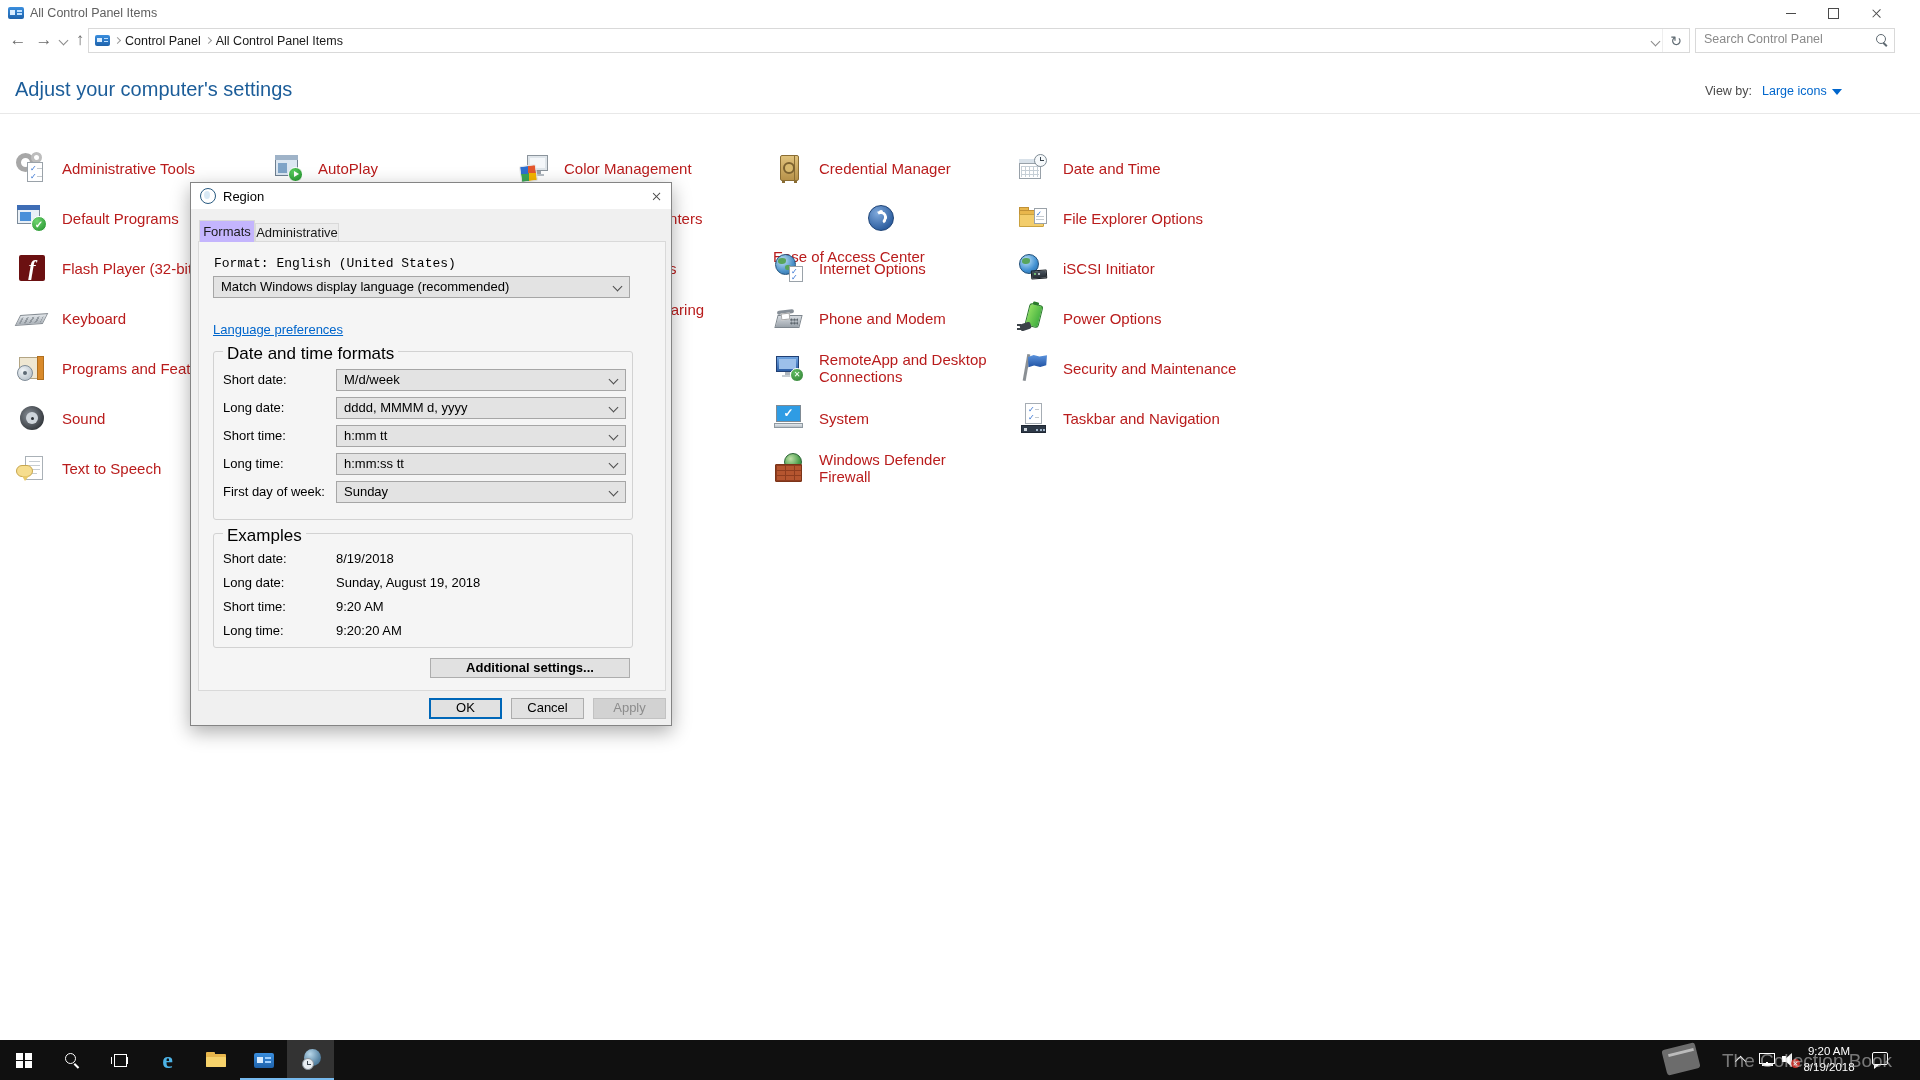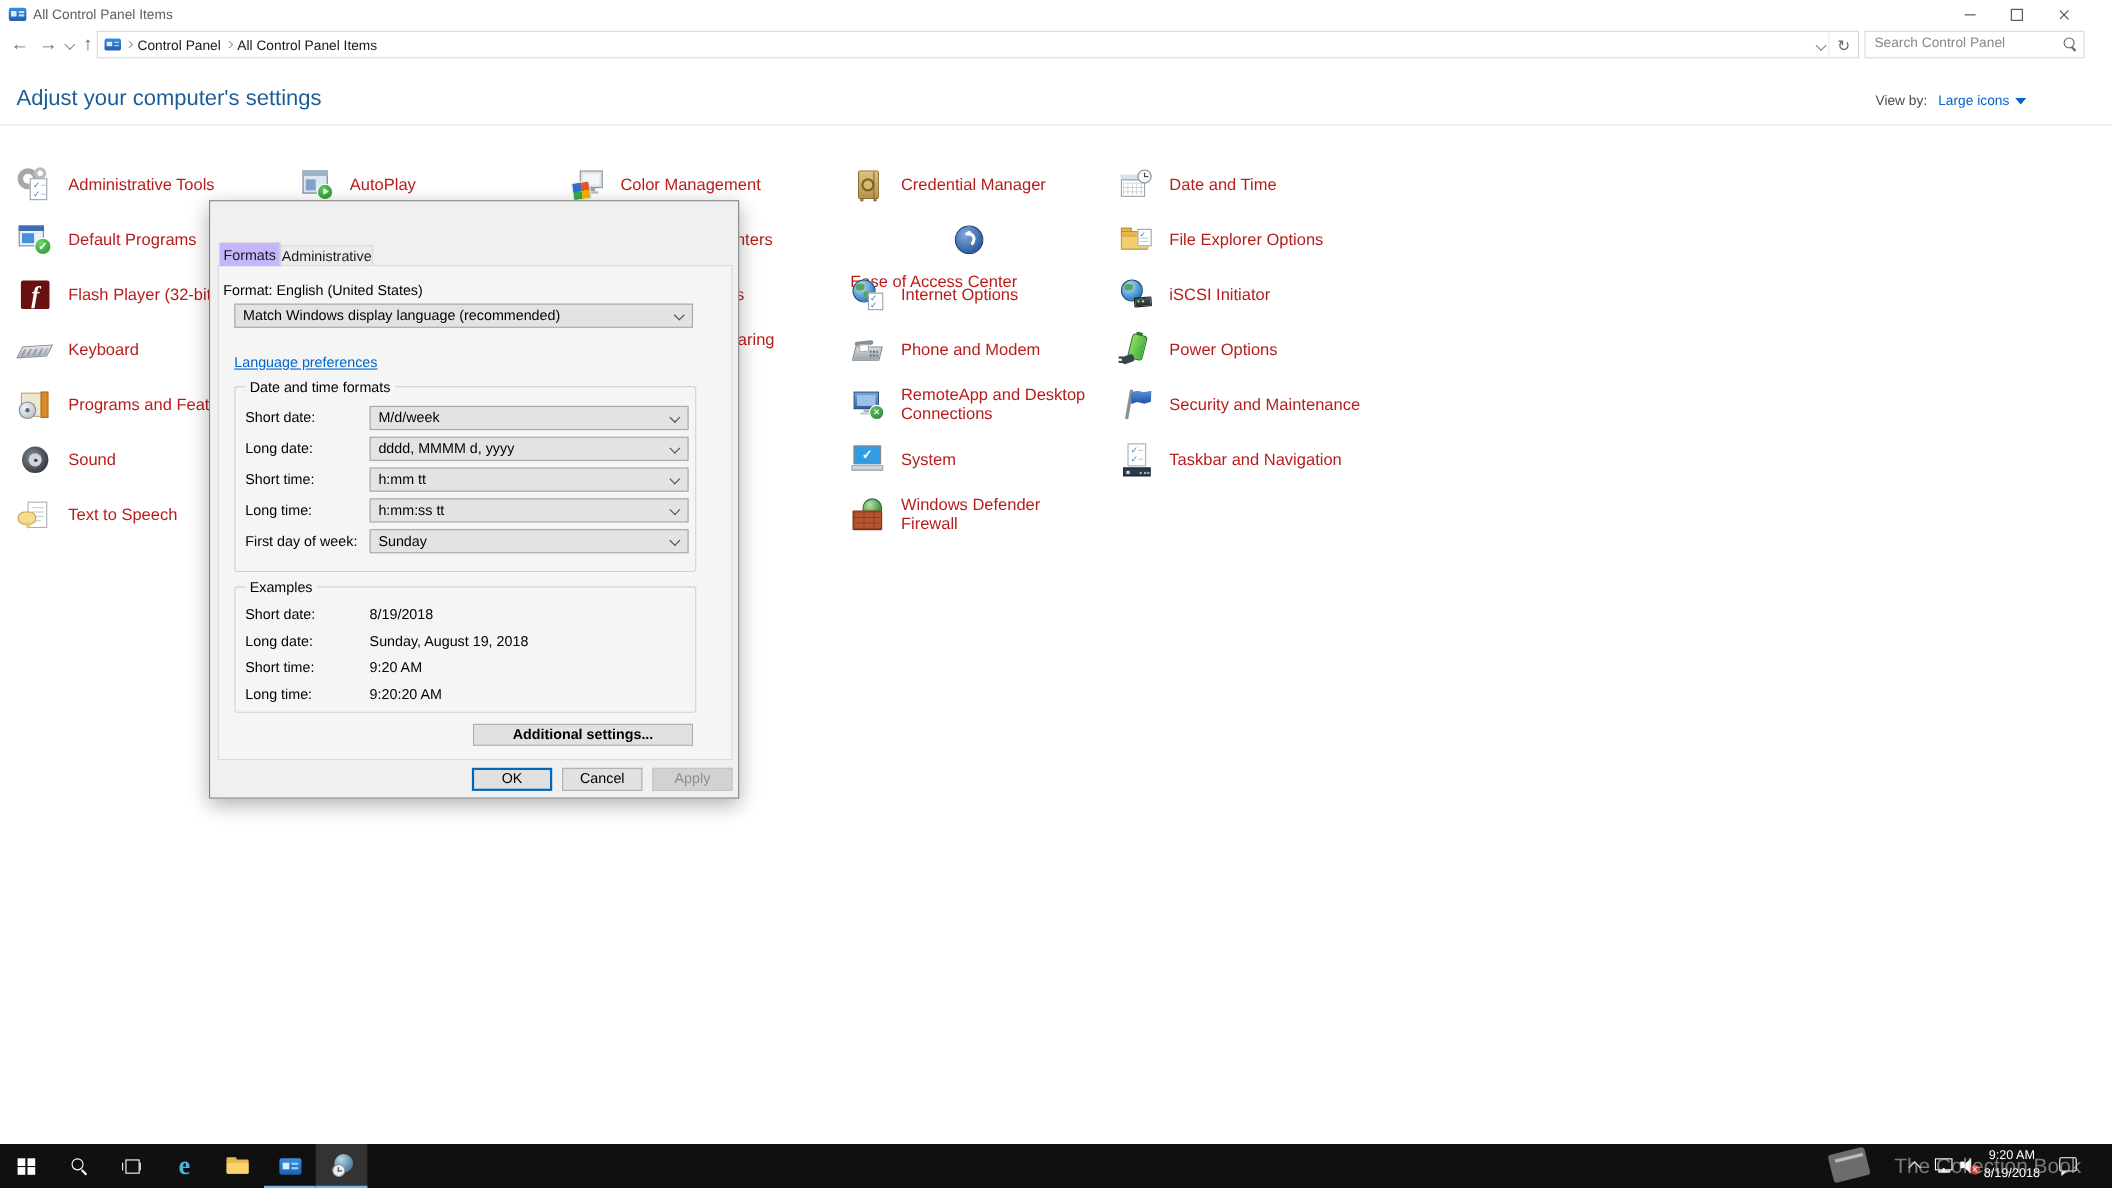--- a/index.html
+++ b/index.html
@@ -48,21 +48,21 @@
   #dlg-close{position:absolute;left:452px;top:3px;width:26px;height:20px;display:flex;align-items:center;justify-content:center;}
   .tab{position:absolute;font-size:13px;color:#1a1a1a;text-align:center;box-sizing:border-box;}
   #tab-formats{left:8px;top:37px;width:56px;height:22px;background:#c4b5fd;border:1px solid #d9d9d9;border-bottom:none;line-height:22px;z-index:2;}
   #tab-admin{left:64px;top:40px;width:84px;height:19px;background:#ececec;border:1px solid #d9d9d9;border-bottom:none;line-height:18px;}
   #tabpage{position:absolute;left:7px;top:58px;width:468px;height:450px;background:#f5f5f5;border:1px solid #d9d9d9;box-sizing:border-box;}
   .dlbl{position:absolute;font-size:13px;color:#000;}
   .dval{position:absolute;font-size:13px;color:#000;}
   .combo{position:absolute;height:22px;background:#e3e3e3;border:1px solid #a6a6a6;box-sizing:border-box;font-size:13px;line-height:19px;padding:0 22px 0 7px;color:#000;white-space:nowrap;overflow:hidden;}
   .combo::after{content:"";position:absolute;right:8px;top:6px;width:6px;height:6px;border-right:1.6px solid #4d4d4d;border-bottom:1.6px solid #4d4d4d;transform:rotate(45deg);}
   .grp{position:absolute;border:1px solid #d2d2d2;border-radius:3px;}
-  .grp>span{position:absolute;top:-8px;left:9px;background:#f5f5f5;padding:0 4px;font-size:13px;color:#000;}
+  .grp>span{position:absolute;top:-8px;left:9px;background:#f5f5f5;padding:0 4px;font-size:17px;color:#000;}
   .dlglink{position:absolute;font-size:13px;color:#0066cc;text-decoration:underline;}
   .btn{position:absolute;background:#e1e1e1;border:1px solid #adadad;box-sizing:border-box;font-size:13px;color:#000;text-align:center;line-height:18px;}
   #btn-ok{border:2px solid #0067b8;line-height:16px;}
   #btn-apply{background:#d2d2d2;border-color:#c2c2c2;color:#8c8c8c;}
 
   
   #taskbar{position:absolute;left:0;top:1040px;width:1920px;height:40px;background:#101010;}
   .tb-cell{position:absolute;top:0;width:47px;height:40px;display:flex;align-items:center;justify-content:center;}
   .tb-underline{position:absolute;left:0;bottom:0;width:100%;height:2px;background:#76b9ed;}
   .tb-active{background:#333333;}
@@ -360,26 +360,35 @@
    <div class="abs" style="left:14px;top:2.5px;width:2px;height:2px;background:#9fb3c8;"></div>
    <div class="abs" style="left:17.5px;top:2.5px;width:2px;height:2px;background:#9fb3c8;"></div>
    <div class="abs" style="left:21px;top:2.5px;width:2px;height:2px;background:#9fb3c8;"></div>
           </div>
         </div>
         <div class="cp-label">Taskbar and Navigation</div>
       </div>
     </div>
 
   <div id="dialog">
+    <div id="dlg-titlebar">
+      <div class="abs" style="left:9px;top:5px;width:16px;height:16px;border-radius:50%;background:radial-gradient(circle at 35% 30%,#aacdે2,#aacde2 0%,#8fb4d9 40%,#2e6da4 95%);border:1px solid #27597f;box-sizing:border-box;">
+        <div class="abs" style="left:3px;top:2px;width:6px;height:8px;background:#cfe4f2;border-radius:50%;opacity:.8;"></div>
+      </div>
+      <div id="dlg-title">Region</div>
+      <div id="dlg-close">
+          <div class="glyph-x" style="transform:scale(.9);"></div>
+        </div>
+    </div>
 
     <div id="tab-formats" class="tab">Formats</div>
     <div id="tab-admin" class="tab">Administrative</div>
     <div id="tabpage"></div>
 
-    <div class="dlbl" style="left:12px;top:73px;">Format: English (United States)</div>
+    <div class="dlbl" style="left:23px;top:73px;font-family:Liberation Mono, monospace;">Format: English (United States)</div>
     <div class="combo" style="left:22px;top:93px;width:417px;">Match Windows display language (recommended)</div>
 
     <div class="dlglink" style="left:22px;top:139px;">Language preferences</div>
 
     <div class="grp" style="left:22px;top:168px;width:418px;height:167px;">
       <span>Date and time formats</span>
     </div>
     <div id="dlg-fields">
         <div class="dlbl" style="left: 32px; top: 189px;">Short date:</div>
         <div class="combo" style="left: 145px; top: 186px; width: 290px;">M/d/week</div>

